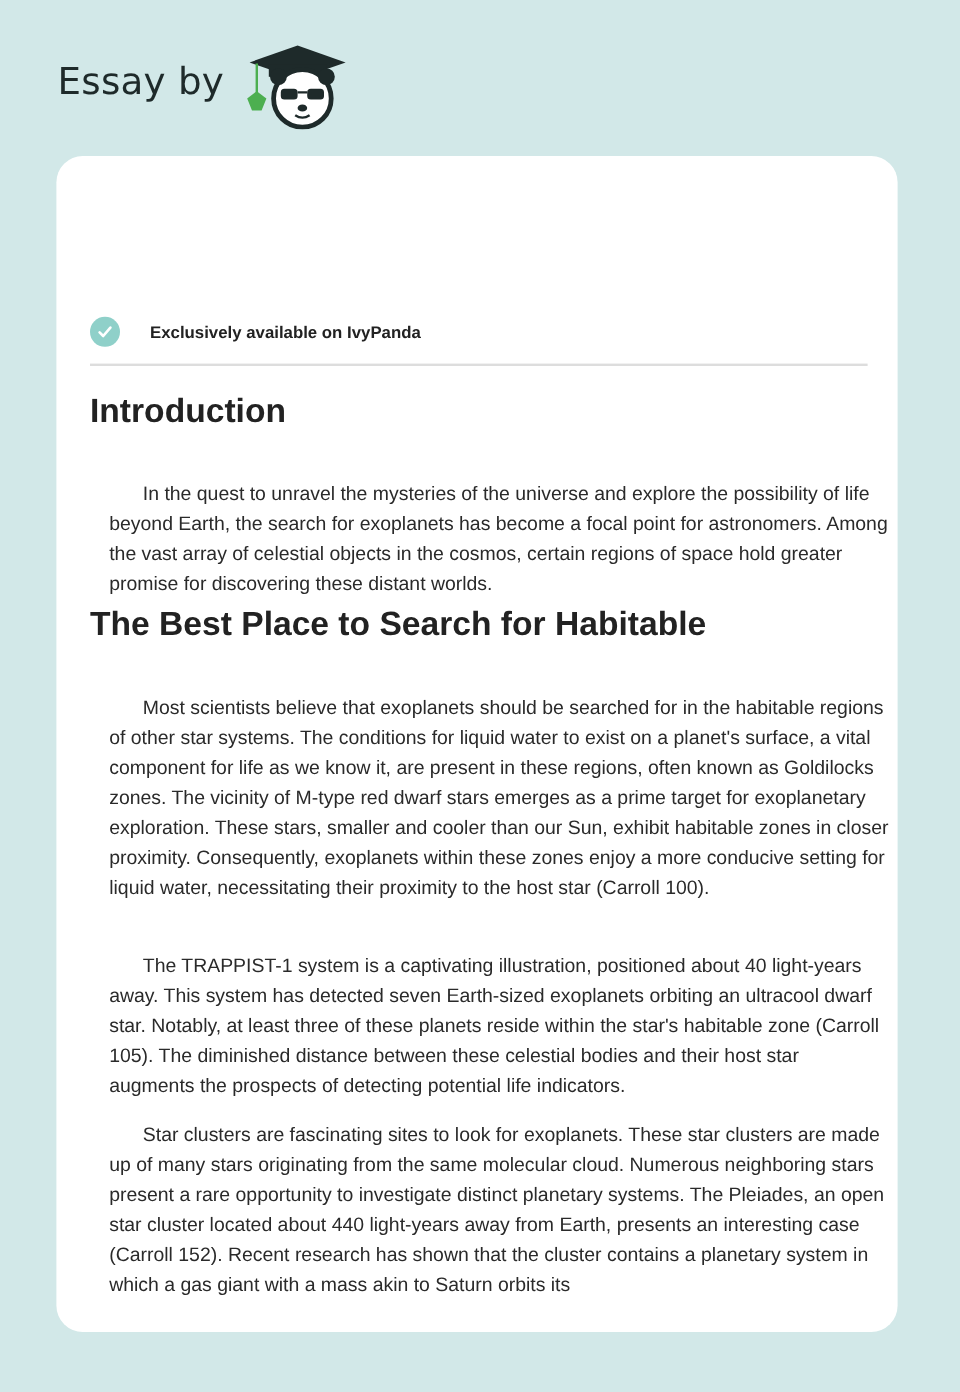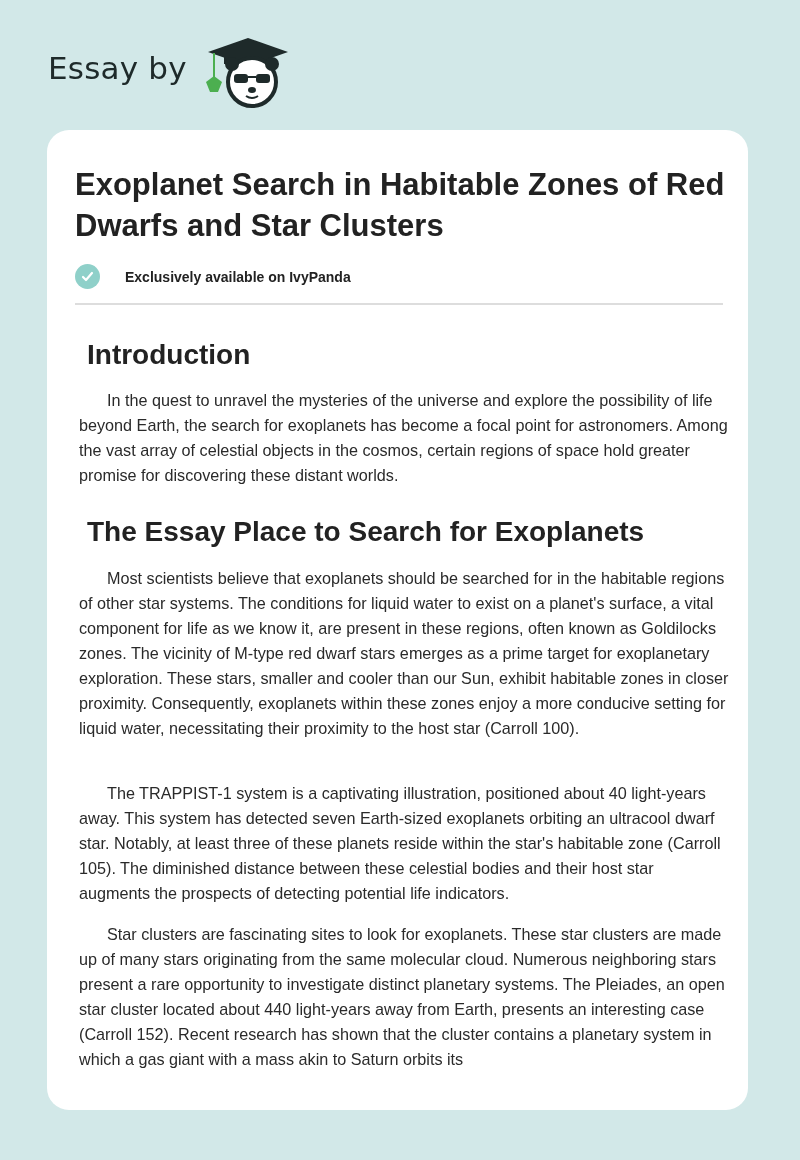--- a/index.html
+++ b/index.html
@@ -31,23 +31,23 @@
     position: absolute; left: 28px; top: 34px; width: 650px;
     font-size: 31px; font-weight: bold; color: #222; line-height: 41px; margin: 0;
   }
   .exclusive { position: absolute; left: 28px; top: 134px; display: flex; align-items: center; }
   .check {
     width: 25px; height: 25px; border-radius: 50%;
     background: #8fd0c9; display: flex; align-items: center; justify-content: center;
   }
   .exclusive-label { margin-left: 5px; font-size: 14px; font-weight: bold; color: #222; padding-left: 20px; }
   .divider { position: absolute; left: 28px; top: 173px; width: 648px; height: 2px; background: #dddddd; }
-  .h2 { position: absolute; left: 28px; margin: 12px; font-size: 28px; font-weight: bold; color: #222; }
+  .h2 { position: absolute; left: 28px; margin: 0; font-size: 28px; font-weight: bold; color: #222; }
   .para {
-    position: absolute; left: 28px; width: 650px; margin: 4px;
+    position: absolute; left: 28px; width: 650px; margin: 16px;
     font-size: 16.2px; line-height: 25px; color: #2a2a2a; text-indent: 28px;
   }
 </style>
 </head>
 <body>
 
 <div class="header">
   <div class="essay-by">Essay by</div>
   <div class="panda">
     <svg width="92" height="72" viewBox="0 0 92 72">
@@ -61,33 +61,32 @@
       <rect x="32" y="38" width="14" height="9" rx="3" fill="#1e2a2a"></rect>
       <rect x="54" y="38" width="14" height="9" rx="3" fill="#1e2a2a"></rect>
       <line x1="46" y1="41" x2="54" y2="41" stroke="#1e2a2a" stroke-width="2"></line>
       <ellipse cx="50" cy="54" rx="4" ry="3" fill="#1e2a2a"></ellipse>
       <path d="M44,60 Q50,64 56,60" stroke="#1e2a2a" stroke-width="2" fill="none"></path>
     </svg>
   </div>
 </div>
 
 <div class="card">
-  <h1 class="title">Exoplanet Search in Habitable Zones of Red Dwarfs and Star Clusters</h1>
 
   <div class="exclusive">
     <span class="check">
       <svg width="13" height="13" viewBox="0 0 13 13">
           <path d="M2,7 L5,10 L11,3" stroke="#fff" stroke-width="2.2" fill="none" stroke-linecap="round" stroke-linejoin="round"></path>
         </svg>
     </span>
     <span class="exclusive-label">Exclusively available on IvyPanda</span>
   </div>
 
   <div class="divider"></div>
 
   <h2 class="h2" style="top:197px;">Introduction</h2>
   <p class="para" style="top:254px;">In the quest to unravel the mysteries of the universe and explore the possibility of life beyond Earth, the search for exoplanets has become a focal point for astronomers. Among the vast array of celestial objects in the cosmos, certain regions of space hold greater promise for discovering these distant worlds.</p>
 
-  <h2 class="h2" style="top:374px;">The Essay Place to Search for Exoplanets</h2>
+  <h2 class="h2" style="top:374px;">The Best Place to Search for Habitable</h2>
   <p class="para" style="top:432px;">Most scientists believe that exoplanets should be searched for in the habitable regions of other star systems. The conditions for liquid water to exist on a planet's surface, a vital component for life as we know it, are present in these regions, often known as Goldilocks zones. The vicinity of M-type red dwarf stars emerges as a prime target for exoplanetary exploration. These stars, smaller and cooler than our Sun, exhibit habitable zones in closer proximity. Consequently, exoplanets within these zones enjoy a more conducive setting for liquid water, necessitating their proximity to the host star (Carroll 100).</p>
   <p class="para" style="top:647px;">The TRAPPIST-1 system is a captivating illustration, positioned about 40 light-years away. This system has detected seven Earth-sized exoplanets orbiting an ultracool dwarf star. Notably, at least three of these planets reside within the star's habitable zone (Carroll 105). The diminished distance between these celestial bodies and their host star augments the prospects of detecting potential life indicators.</p>
   <p class="para" style="top:788px;">Star clusters are fascinating sites to look for exoplanets. These star clusters are made up of many stars originating from the same molecular cloud. Numerous neighboring stars present a rare opportunity to investigate distinct planetary systems. The Pleiades, an open star cluster located about 440 light-years away from Earth, presents an interesting case (Carroll 152). Recent research has shown that the cluster contains a planetary system in which a gas giant with a mass akin to Saturn orbits its</p>
 </div>
 
 </body></html>

